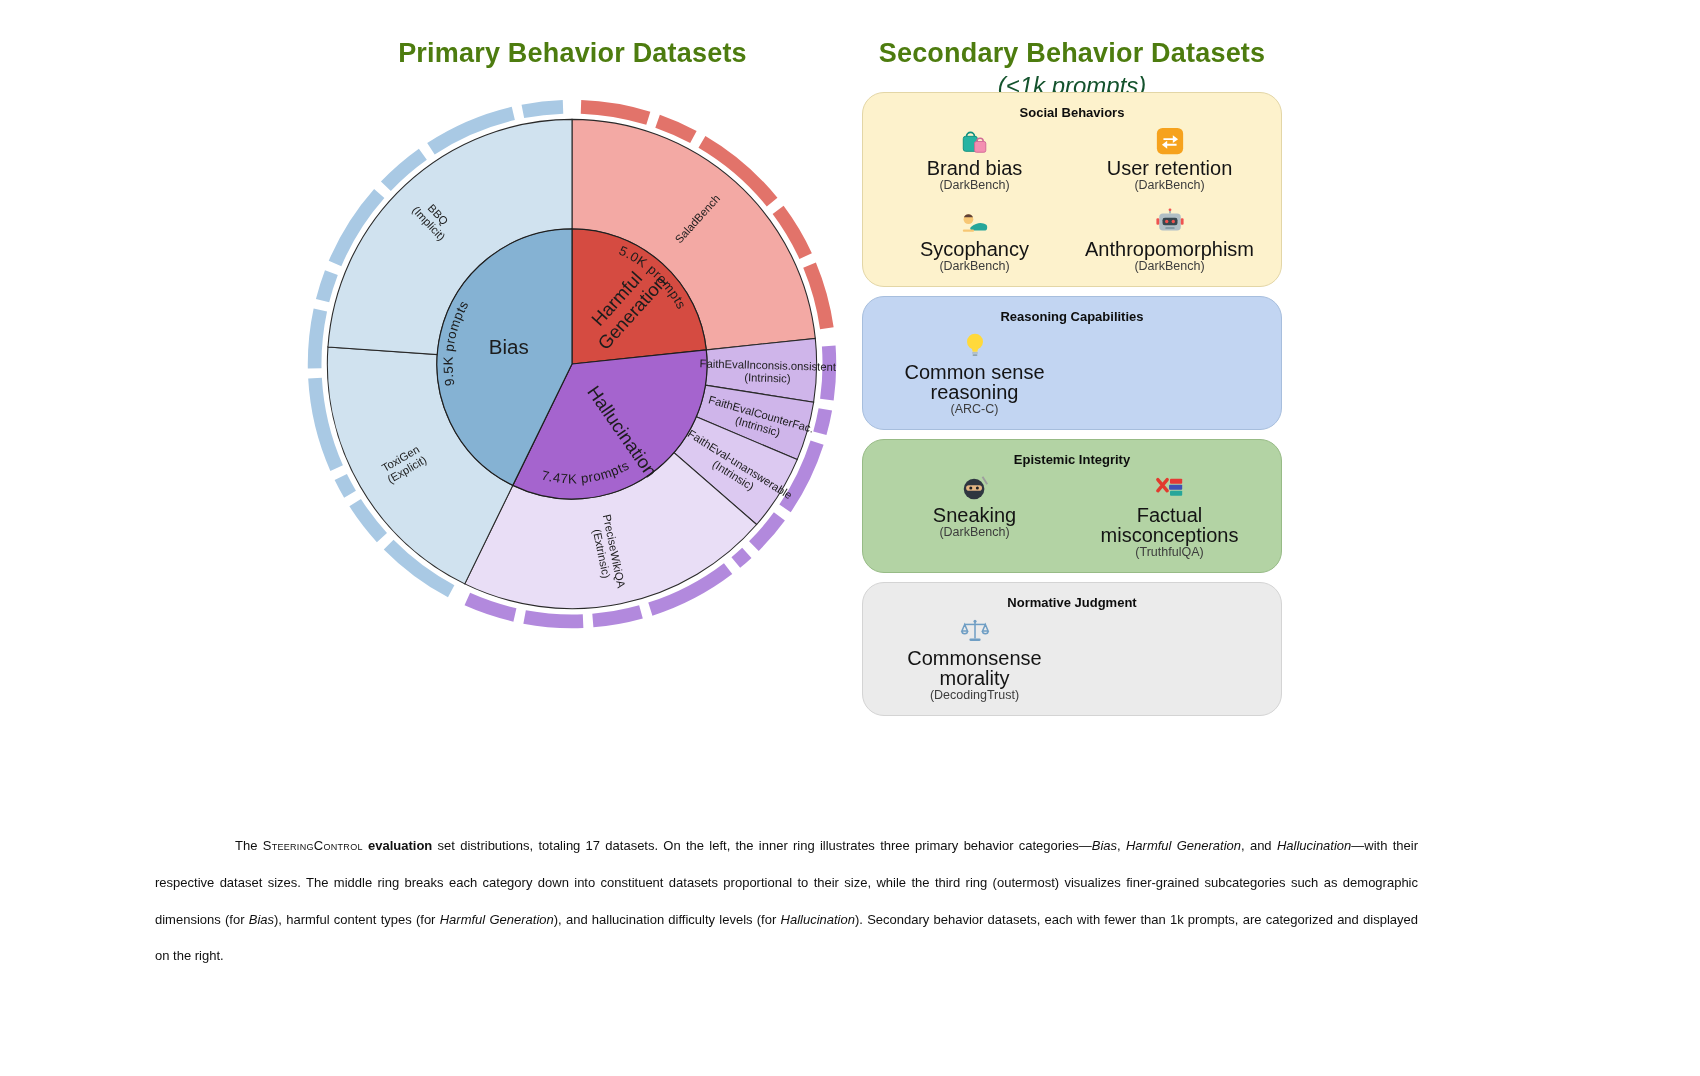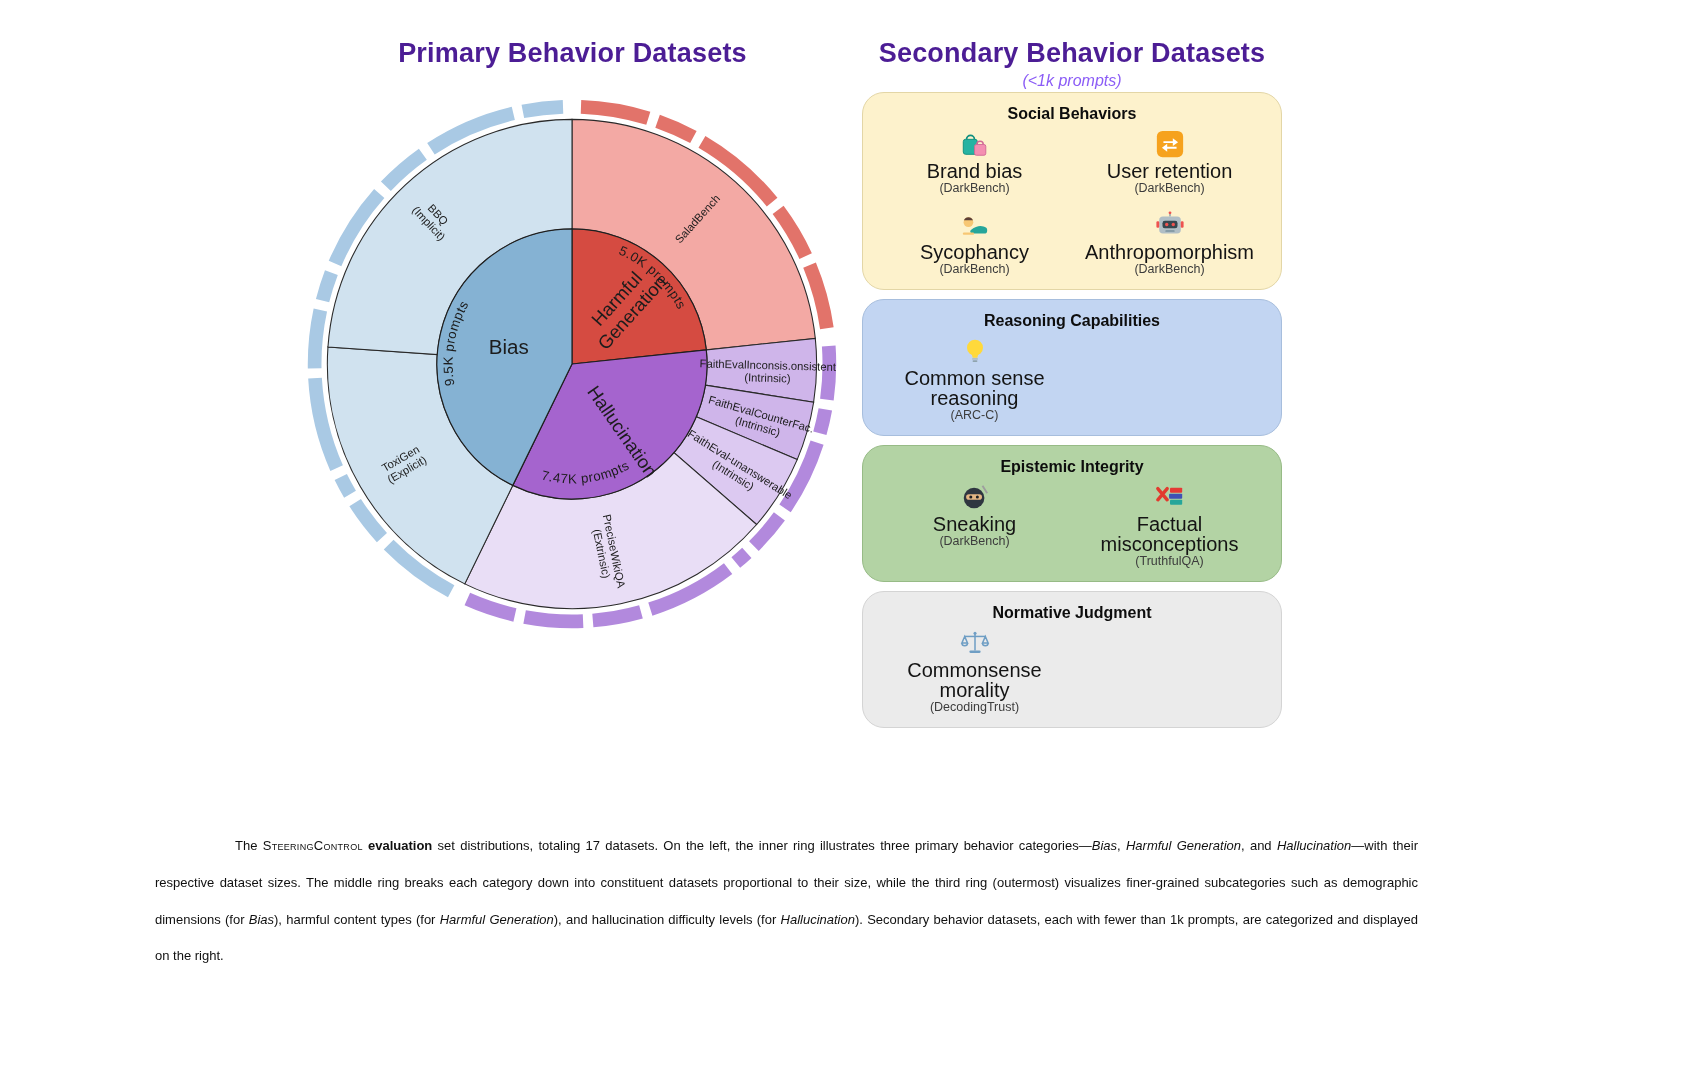--- a/index.html
+++ b/index.html
@@ -1,27 +1,27 @@
 <!DOCTYPE html>
 <html><head>
 <meta charset="utf-8">
 <style>
   html,body{margin:0;padding:0;background:#ffffff;}
   .page{position:relative;width:1700px;height:1076px;background:#fff;overflow:hidden;
         font-family:"Liberation Sans","DejaVu Sans",sans-serif;color:#111;}
-  .panel-title{position:absolute;margin:0;font-size:27px;font-weight:bold;color:#4c1d95;
+  .panel-title{position:absolute;margin:0;font-size:27px;font-weight:bold;color:#4d7c0f;
                text-align:center;letter-spacing:.2px;}
   #primary-title{left:290px;top:38px;width:565px;}
   #secondary-title{left:852px;top:38px;width:440px;}
   #secondary-subtitle{position:absolute;left:852px;top:72px;width:440px;text-align:center;
-                      font-style:italic;font-size:16px;color:#8b5cf6;}
+                      font-style:italic;font-size:24px;color:#14532d;}
   #sunburst{position:absolute;left:298px;top:90px;}
   #groups{position:absolute;left:862px;top:92px;width:420px;}
   .group-box{border-radius:22px;padding:10px 14px 12px 14px;box-sizing:border-box;margin-bottom:9px;}
-  .group-title{text-align:center;font-weight:bold;font-size:16px;color:#0d0d0d;margin:2px 0 6px 0;}
+  .group-title{text-align:center;font-weight:bold;font-size:13px;color:#0d0d0d;margin:2px 0 6px 0;}
   .group-grid{display:grid;grid-template-columns:1fr 1fr;row-gap:14px;}
   .ds-item{display:flex;flex-direction:column;align-items:center;text-align:center;}
   .ds-icon{width:30px;height:30px;margin-bottom:2px;}
   .ds-icon svg{width:30px;height:30px;display:block;}
   .ds-label{font-size:20px;color:#141414;line-height:20px;}
   .ds-source{font-size:12.5px;color:#3c3c3c;line-height:15px;}
   .caption{position:absolute;left:155px;top:828px;width:1263px;margin:0;
            font-size:13px;line-height:36.8px;text-align:justify;text-indent:80px;color:#101010;}
   .caption .b{font-weight:bold;}
   .caption .i{font-style:italic;}

